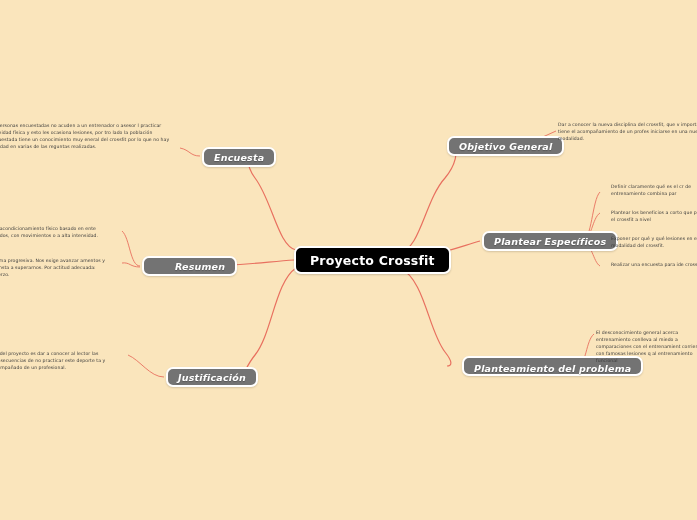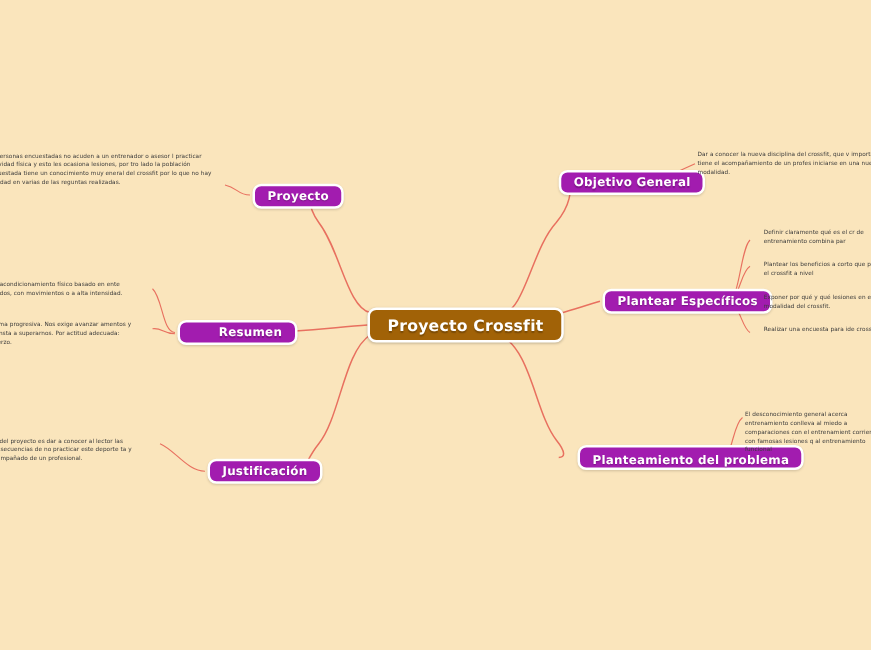--- a/index.html
+++ b/index.html
@@ -34,34 +34,35 @@
     color: #ffffff;
     font-weight: bold;
     display: flex;
     align-items: center;
     justify-content: center;
     white-space: nowrap;
     letter-spacing: 0.2px;
     text-shadow: 0 1px 1px rgba(0,0,0,0.25);
   }
   .node-center {
-    background: #a16207;
+    background: #000000;
     border: 2px solid #ffffff;
     font-size: 12.5px;
     padding: 0 14px;
     height: 28px;
     box-shadow: 0 1px 2px rgba(0,0,0,0.18);
   }
   .node-branch {
-    background: #a21caf;
+    background: #737373;
     border: 2px solid #ffffff;
     font-size: 9.5px;
     padding: 0 10px;
     height: 20px;
     box-shadow: 0 1px 2px rgba(0,0,0,0.15);
+    font-style: italic;
   }
   .leaf {
     position: absolute;
     box-sizing: border-box;
     font-size: 4.6px;
     line-height: 1.55;
     color: #3a3a3a;
     font-weight: normal;
     letter-spacing: 0.05px;
   }
@@ -152,19 +153,19 @@
     <span>Resumen</span>
   </div>
   <div class="leaf" style="left:-12px; top:225px; width:126px;">
     <p>a de acondicionamiento físico basado en ente variados, con movimientos o a alta intensidad.</p>
   </div>
   <div class="leaf" style="left:-12px; top:257px; width:126px;">
     <p>n forma progresiva. Nos exige avanzar amentos y nos insta a superarnos. Por actitud adecuada: esfuerzo.</p>
   </div>
 
   <div class="node node-branch" style="left:202px; top:147px;">
-    <span>Proyecto</span>
+    <span>Encuesta</span>
   </div>
   <div class="leaf" style="left:-10px; top:122px; width:182px;">
     <p>as personas encuestadas no acuden a un entrenador o asesor l practicar actividad física y esto les ocasiona lesiones, por tro lado la población encuestada tiene un conocimiento muy eneral del crossfit por lo que no hay claridad en varias de las reguntas realizadas.</p>
   </div>
 
 </div>
 
 </body></html>

